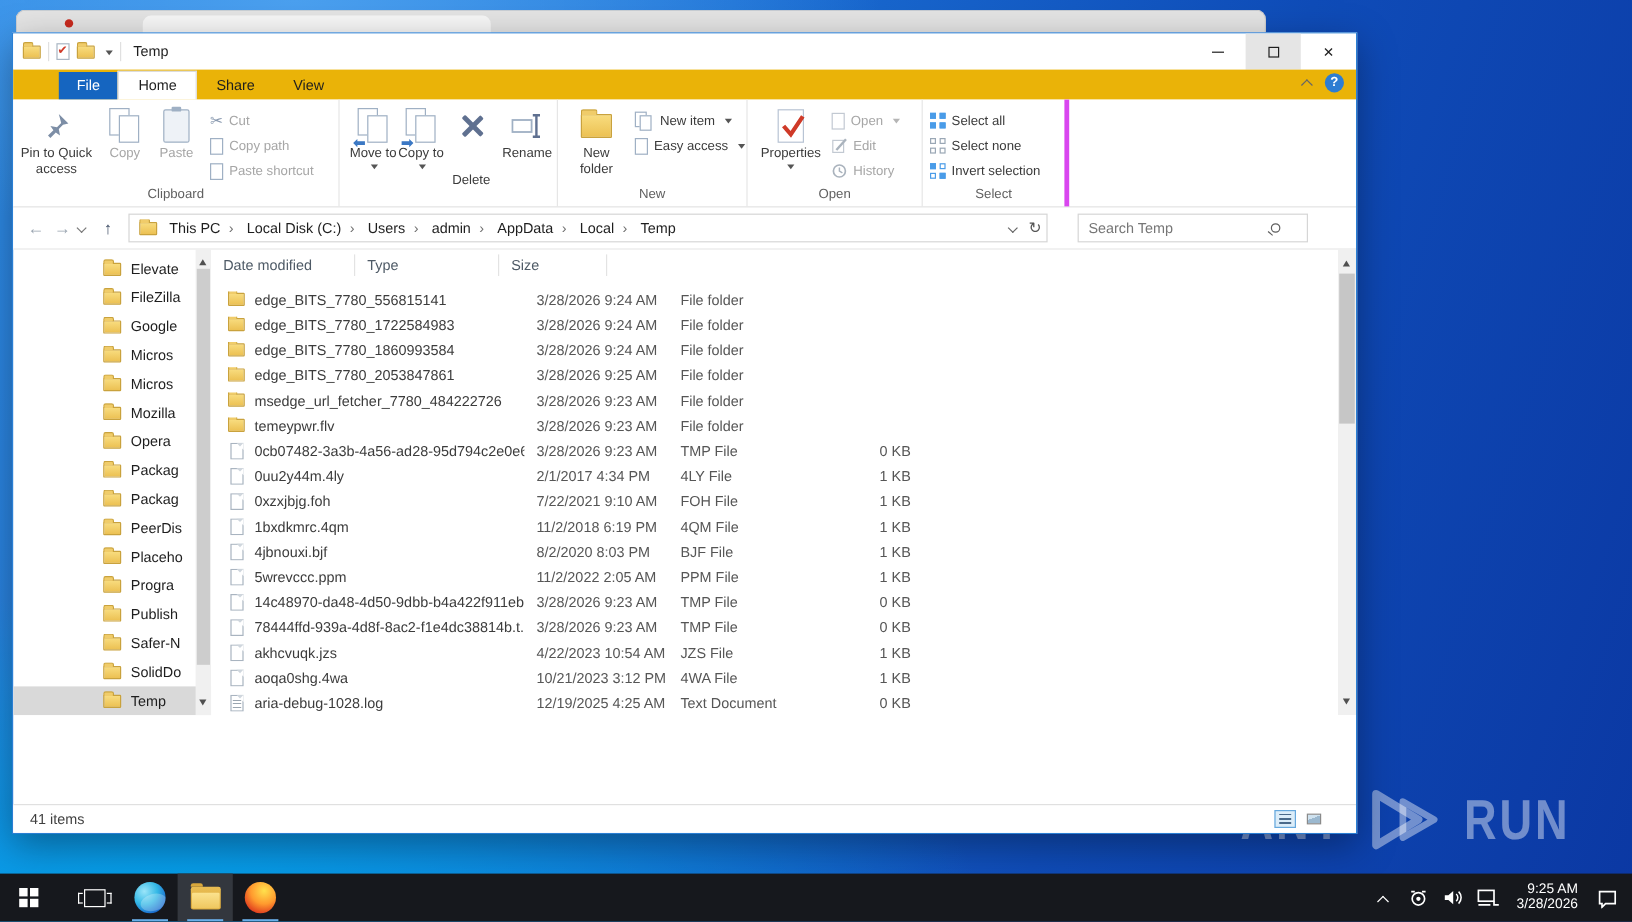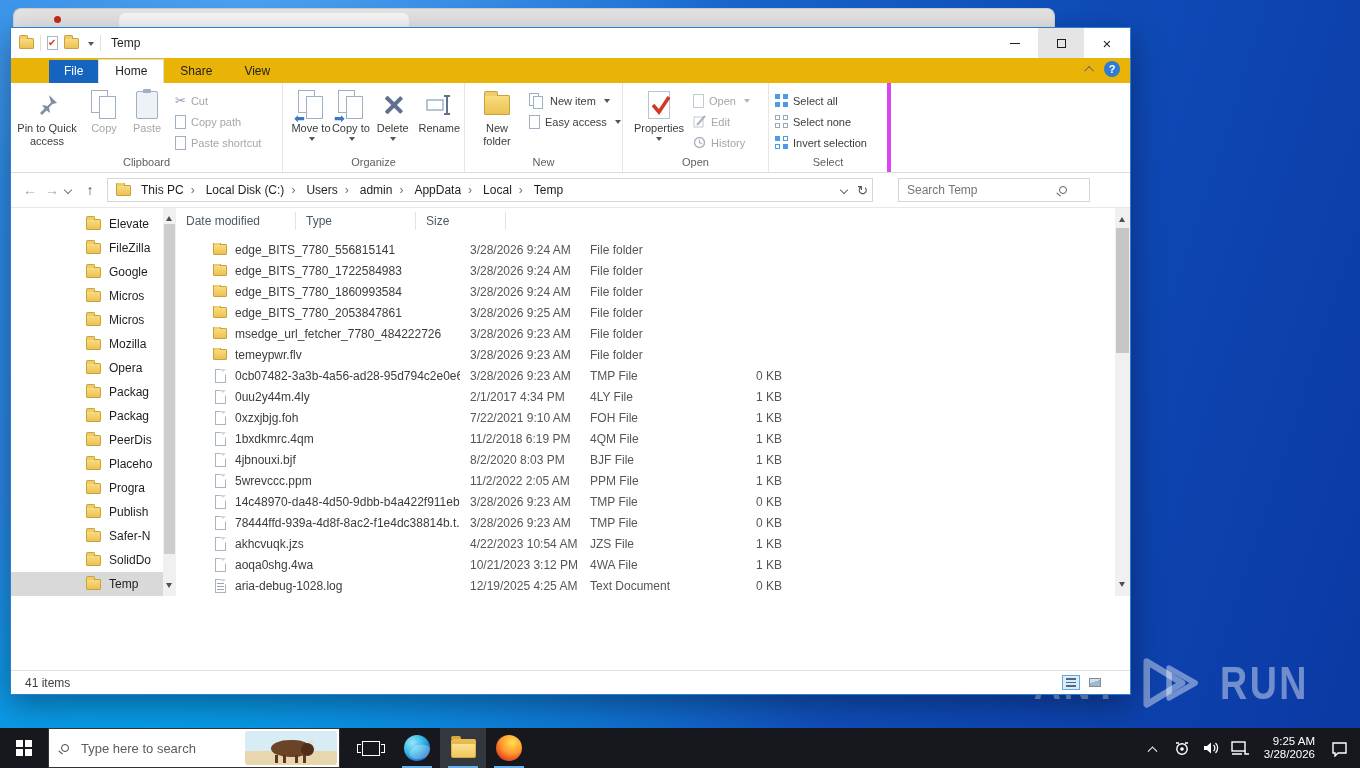--- a/index.html
+++ b/index.html
@@ -139,21 +139,21 @@
   .vscroll .tri-down{position:absolute;left:3px;bottom:5px;width:0;height:0;border:3.5px solid transparent;border-top:5px solid #505050;}
   .vscroll .thumb{position:absolute;left:1px;width:11px;background:#cdcdcd;}
   .listpane{flex:1;position:relative;overflow:hidden;}
   .hdr{display:flex;height:25px;align-items:center;color:#4e5a66;position:relative;}
   .hdr .hcell{height:18px;line-height:18px;border-right:1px solid #e3e3e3;}
   .hc-name{width:261px;padding-left:21px;position:relative;}
   .hc-date{width:120px;padding-left:10px;}
   .hc-type{width:120px;padding-left:10px;}
   .hc-size{width:90px;padding-left:10px;}
   .sortchev{position:absolute;left:135px;top:-7px;width:6px;height:6px;border-left:1.3px solid #8aa0b8;border-top:1.3px solid #8aa0b8;transform:rotate(45deg);}
-  .rows{margin-top:6px;padding-left:23px;}
+  .rows{margin-top:6px;}
   .file-row{display:flex;align-items:center;height:21px;color:#3c3c3c;}
   .cell-name{width:261px;display:flex;align-items:center;overflow:hidden;white-space:nowrap;}
   .cell-date{width:120px;padding-left:10px;color:#565656;white-space:nowrap;}
   .cell-type{width:120px;padding-left:10px;color:#565656;white-space:nowrap;}
   .cell-size{width:90px;text-align:right;padding-right:8px;color:#565656;white-space:nowrap;}
   .row-icon{flex:none;margin:0 8px 0 14px;position:relative;}
   [data-icon="folder"] .row-icon{width:14px;height:11px;background:linear-gradient(#f8dc7e,#ecc153);border:1px solid #c9a23d;border-radius:1px;}
   [data-icon="folder"] .row-icon::before{content:"";position:absolute;top:-4px;left:-1px;width:6px;height:3px;background:#f0cc6a;border:1px solid #c9a23d;border-bottom:none;border-radius:2px 2px 0 0;}
   [data-icon="file"] .row-icon,[data-icon="log"] .row-icon{width:11px;height:14px;background:#fff;border:1px solid #a9b4c0;margin-left:16px;margin-right:9px;}
   [data-icon="file"] .row-icon::before,[data-icon="log"] .row-icon::before{content:"";position:absolute;right:-1px;top:-1px;border:3px solid transparent;border-top-color:#a9b4c0;border-right-color:#a9b4c0;border-top-color:#cfd6dd;border-right-color:#fff;}
@@ -341,21 +341,21 @@
             <span class="icwrap" style="position:relative;">
                 <span class="ic-pages big">
                   <i></i>
                   <i></i>
                 </span>
                 <span class="blue-arrow">➡</span>
               </span>
             <span>Copy to</span>
               <span class="caret"></span>
           </div>
-          <div class="rbig" style="width:46px;">
+          <div class="rbig" style="width:46px;gap:22px;">
             <span class="icwrap">
                 <span class="ic-x"></span>
               </span>
             <span>Delete</span>
               <span class="caret" style="transform:none;margin:2px 0 0;"></span>
           </div>
           <div class="rbig" style="width:52px;">
             <span class="icwrap">
                 <svg width="26" height="22" viewBox="0 0 26 22">
                   <rect x="1" y="6" width="16" height="10" fill="none" stroke="#9fb0c4" stroke-width="1.5"></rect>
@@ -753,33 +753,20 @@
   </div>
 
   <div class="taskbar">
     <div class="startbtn">
       <span class="winlogo">
           <i></i>
           <i></i>
           <i></i>
           <i></i>
         </span>
-    </div>
-    <div class="tb-search">
-      <span class="mag"></span>
-      <input type="text" placeholder="Type here to search" style="">
-      <div class="bison">
-        <span class="body"></span>
-          <span class="head"></span>
-          <span class="horn"></span>
-        <span class="leg" style="left:30px;"></span>
-          <span class="leg" style="left:38px;"></span>
-          <span class="leg" style="left:50px;"></span>
-          <span class="leg" style="left:58px;"></span>
-      </div>
     </div>
     <div class="taskbtn" style="margin-left:8px;">
         <span class="tv-icon"></span>
       </div>
     <div class="taskbtn running">
         <span class="edge-icon"></span>
       </div>
     <div class="taskbtn running active">
         <span class="fe-icon"></span>
       </div>

